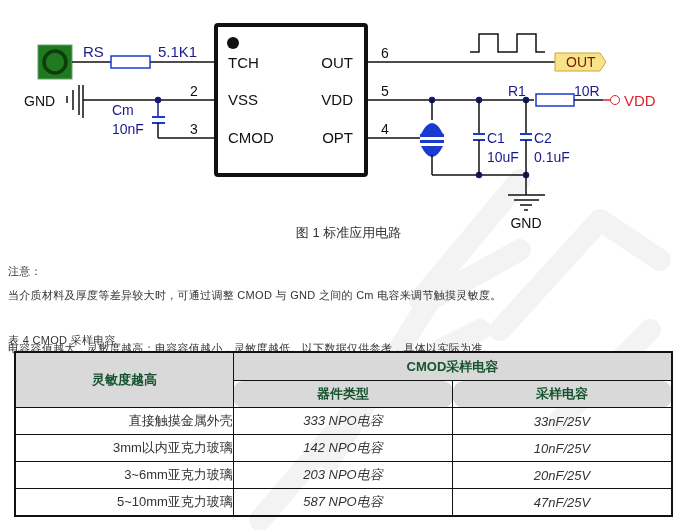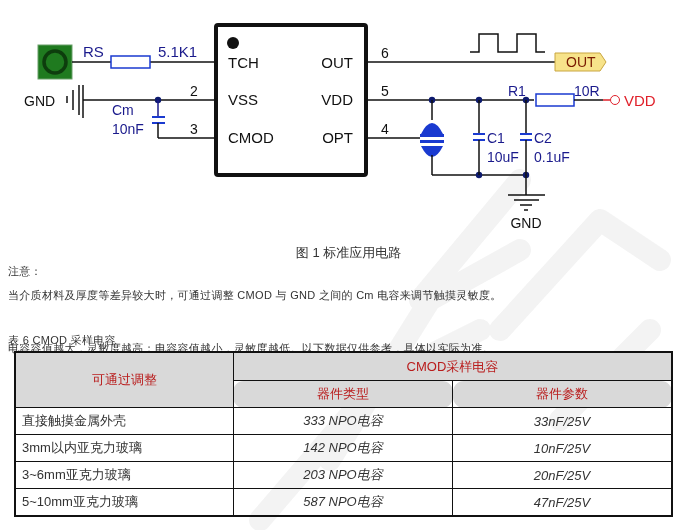--- a/index.html
+++ b/index.html
@@ -1,30 +1,30 @@
 <!DOCTYPE html>
 <html><head>
 <meta charset="utf-8">
 <style>
   html, body { margin:0; padding:0; background:#ffffff; }
   body { width:697px; height:530px; position:relative; overflow:hidden;
          font-family:"Liberation Sans", "DejaVu Sans", sans-serif; color:#222; }
   #schematic { position:absolute; left:0; top:0; width:697px; height:240px; }
   .sch-txt { font-family:"Liberation Sans", sans-serif; }
-  .caption { position:absolute; left:0; width:697px; top:244px; text-align:center;
+  .caption { position:absolute; left:0; width:697px; top:224px; text-align:center;
              font-size:13px; color:#333; }
   .para { position:absolute; left:8px; font-size:11px; color:#333; white-space:nowrap; letter-spacing:0.3px; }
   #watermark { position:absolute; left:0; top:0; width:697px; height:530px; pointer-events:none; }
   table.cmod { position:absolute; left:14px; top:351px; width:659px; border-collapse:collapse;
                font-size:13px; }
   table.cmod td, table.cmod th { border:1px solid #111; padding:0; height:26px; }
-  table.cmod th { background:#d9d9d9; font-weight:normal; color:#b91c1c; }
+  table.cmod th { background:#d9d9d9; font-weight:bold; color:#14532d; }
   table.cmod { border:2px solid #111; }
   table.cmod td { background:transparent; color:#333; }
-  table.cmod td.c-left { text-align:left; padding-left:6px;margin-left:18px; }
+  table.cmod td.c-left { text-align:right; padding-left:6px;margin-left:18px; }
   table.cmod td.c-mid { text-align:center;font-style:italic; }
   table.cmod tr.hdr1 th { height:27px; }
   table.cmod tr.hdr2 th { height:26px;border-radius:11px; }
 </style>
 </head>
 <body>
 
 <svg id="watermark" viewBox="0 0 697 530">
   <g fill="none" stroke="#f2f2f2" stroke-width="22" stroke-linecap="round" stroke-linejoin="round" opacity="0.9">
     <path d="M260 520 L380 380 L480 330"></path>
@@ -140,36 +140,36 @@
     <line x1="524" y1="210" x2="528" y2="210"></line>
   </g>
   <text class="sch-txt" x="526" y="228" font-size="14" fill="#111" text-anchor="middle">GND</text>
 </svg>
 
 <div class="caption">图 1 标准应用电路</div>
 
 <div class="para" style="top:264px;">注意：</div>
 <div class="para" style="top:288px;text-align:right;">当介质材料及厚度等差异较大时，可通过调整 CMOD 与 GND 之间的 Cm 电容来调节触摸灵敏度。</div>
 <div class="para" style="top:311px;margin-top:30px;">电容容值越大，灵敏度越高；电容容值越小，灵敏度越低。以下数据仅供参考，具体以实际为准。</div>
-<div class="para" style="top:333px;">表 6 CMOD 采样电容</div>
+<div class="para" style="top:333px;">表 4 CMOD 采样电容</div>
 
 <table class="cmod">
   <colgroup>
     <col style="width:219px">
     <col style="width:220px">
     <col style="width:220px">
   </colgroup>
   <tbody>
       <tr class="hdr1">
-    <th rowspan="2">可通过调整</th>
+    <th rowspan="2">灵敏度越高</th>
     <th colspan="2">CMOD采样电容</th>
   </tr>
   <tr class="hdr2">
     <th>器件类型</th>
-    <th>器件参数</th>
+    <th>采样电容</th>
   </tr>
   <tr>
     <td class="c-left">直接触摸金属外壳</td>
     <td class="c-mid">333 NPO电容</td>
     <td class="c-mid">33nF/25V</td>
   </tr>
   <tr>
     <td class="c-left">3mm以内亚克力玻璃</td>
     <td class="c-mid">142 NPO电容</td>
     <td class="c-mid">10nF/25V</td>

